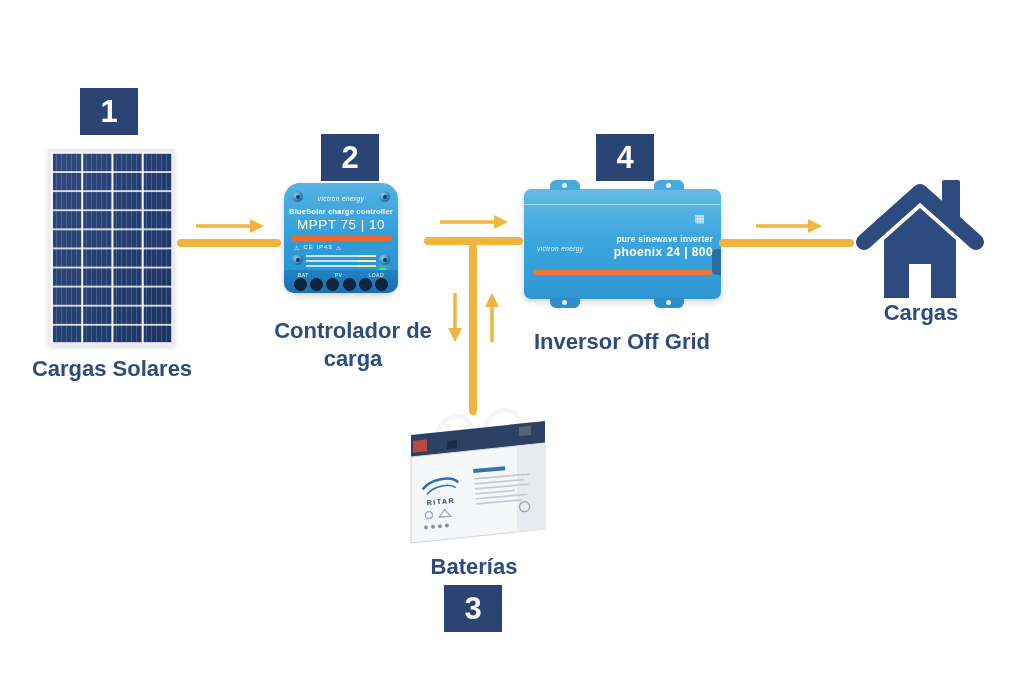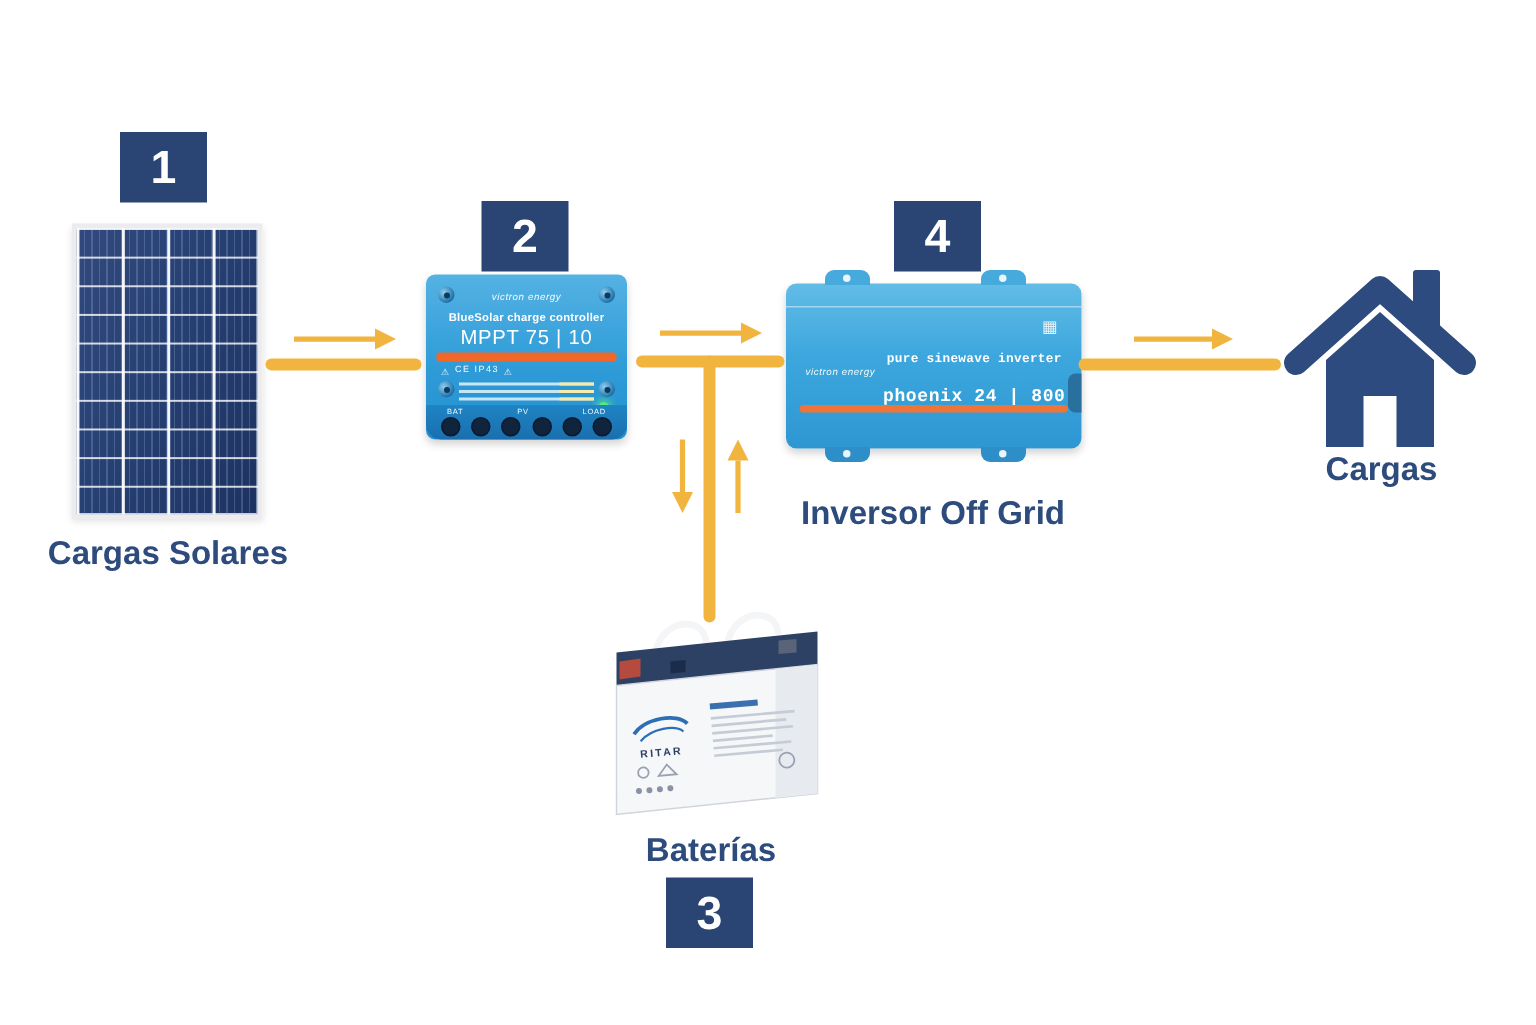--- a/index.html
+++ b/index.html
@@ -29,21 +29,21 @@
   #panel .grid{
     position:absolute;inset:0;
     background-image:
       linear-gradient(to right,rgba(255,255,255,.95) 2px,transparent 2px),
       linear-gradient(to bottom,rgba(255,255,255,.8) 1.5px,transparent 1.5px),
       repeating-linear-gradient(to right,rgba(150,180,225,.28) 0 1px,transparent 1px 5px);
     background-size:25% 100%,100% 10%,100% 100%;
   }
   
   #controller{
-    left:284px;top:183px;width:134px;height:110px;border-radius:6px;
+    left:284px;top:183px;width:114px;height:110px;border-radius:16px;
     background:linear-gradient(180deg,#55b2e3 0%,#2f9cd8 55%,#2490d1 100%);
     box-shadow:0 3px 6px rgba(0,0,0,.18);color:#fff;
   }
   .screw{position:absolute;width:11px;height:11px;border-radius:50%;
     background:radial-gradient(circle at 35% 35%,#8ecdf0,#1d71a8 70%);}
   .screw::after{content:"";position:absolute;left:3.5px;top:3.5px;width:4px;height:4px;
     border-radius:50%;background:#0e3a5c;}
   #controller .vlogo{position:absolute;top:12px;left:0;right:0;text-align:center;
     font-size:6.5px;font-style:italic;letter-spacing:.4px;opacity:.95;}
   #controller .pline{position:absolute;top:24px;left:0;right:0;text-align:center;
@@ -79,23 +79,23 @@
     background:rgba(255,255,255,.45);}
   .tab{position:absolute;width:30px;height:10px;background:#46aadd;}
   .tab.top{top:-9px;border-radius:6px 6px 0 0;}
   .tab.bot{bottom:-9px;border-radius:0 0 6px 6px;background:#2e8ec7;}
   .tab::after{content:"";position:absolute;left:12px;top:3px;width:5px;height:5px;
     border-radius:50%;background:#eaf4fb;}
   .tab.bot::after{top:2px;}
   #inverter .qr{position:absolute;right:16px;top:24px;font-size:11px;opacity:.85;line-height:1;}
   #inverter .vlogo{position:absolute;left:13px;top:56px;font-size:6.5px;font-style:italic;
     letter-spacing:.4px;opacity:.95;}
-  #inverter .txt{position:absolute;left:62px;right:8px;top:45px;text-align:center;font-family:Liberation Mono, monospace;}
+  #inverter .txt{position:absolute;left:62px;right:8px;top:45px;text-align:right;}
   #inverter .txt .l1{font-size:8.5px;font-weight:bold;letter-spacing:.2px;}
-  #inverter .txt .l2{font-size:12px;font-weight:bold;letter-spacing:.4px;margin-top:13px;}
+  #inverter .txt .l2{font-size:12px;font-weight:bold;letter-spacing:.4px;margin-top:1px;}
   #inverter .stripe{position:absolute;left:9px;right:9px;top:81px;height:5px;
     background:#ef7438;border-radius:3px;}
   #inverter .outlet{position:absolute;right:0;top:60px;width:9px;height:26px;
     background:#27648f;border-radius:5px 0 0 5px;opacity:.8;}
   
   #arrows{position:absolute;left:0;top:0;pointer-events:none;}
 </style>
 </head>
 <body>
 
@@ -149,20 +149,21 @@
       <div class="terms">
         <div class="t"></div>
         <div class="t"></div>
         <div class="t"></div>
         <div class="t"></div>
         <div class="t"></div>
         <div class="t"></div>
       </div>
     </div>
   </div>
+  <div class="lbl" style="left:353px;top:317px;width:200px;white-space:normal;">Controlador de carga</div>
 
   <div id="inverter" class="abs">
     <div class="tab top" style="left:26px;"></div>
     <div class="tab top" style="left:130px;"></div>
     <div class="tab bot" style="left:26px;"></div>
     <div class="tab bot" style="left:130px;"></div>
     <div class="qr">▦</div>
     <div class="vlogo">victron energy</div>
     <div class="txt">
       <div class="l1">pure sinewave inverter</div>

